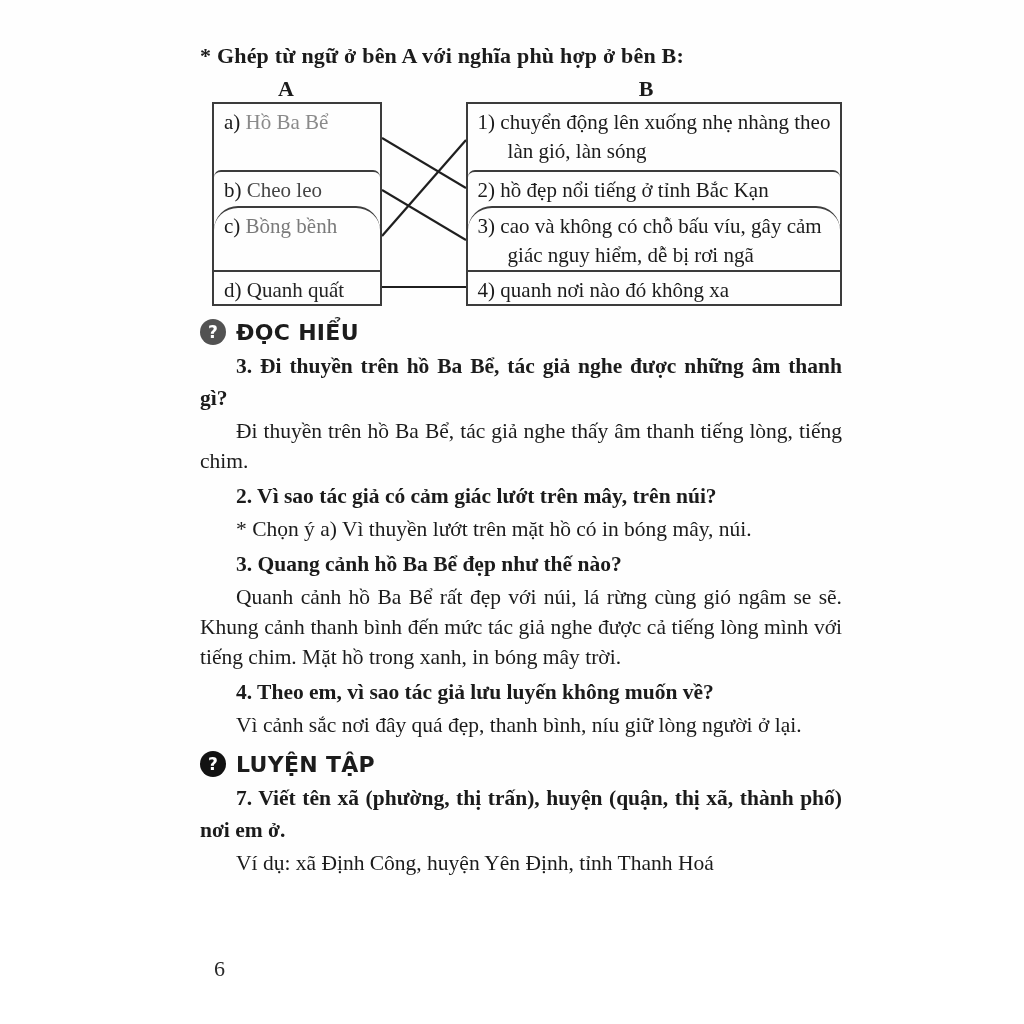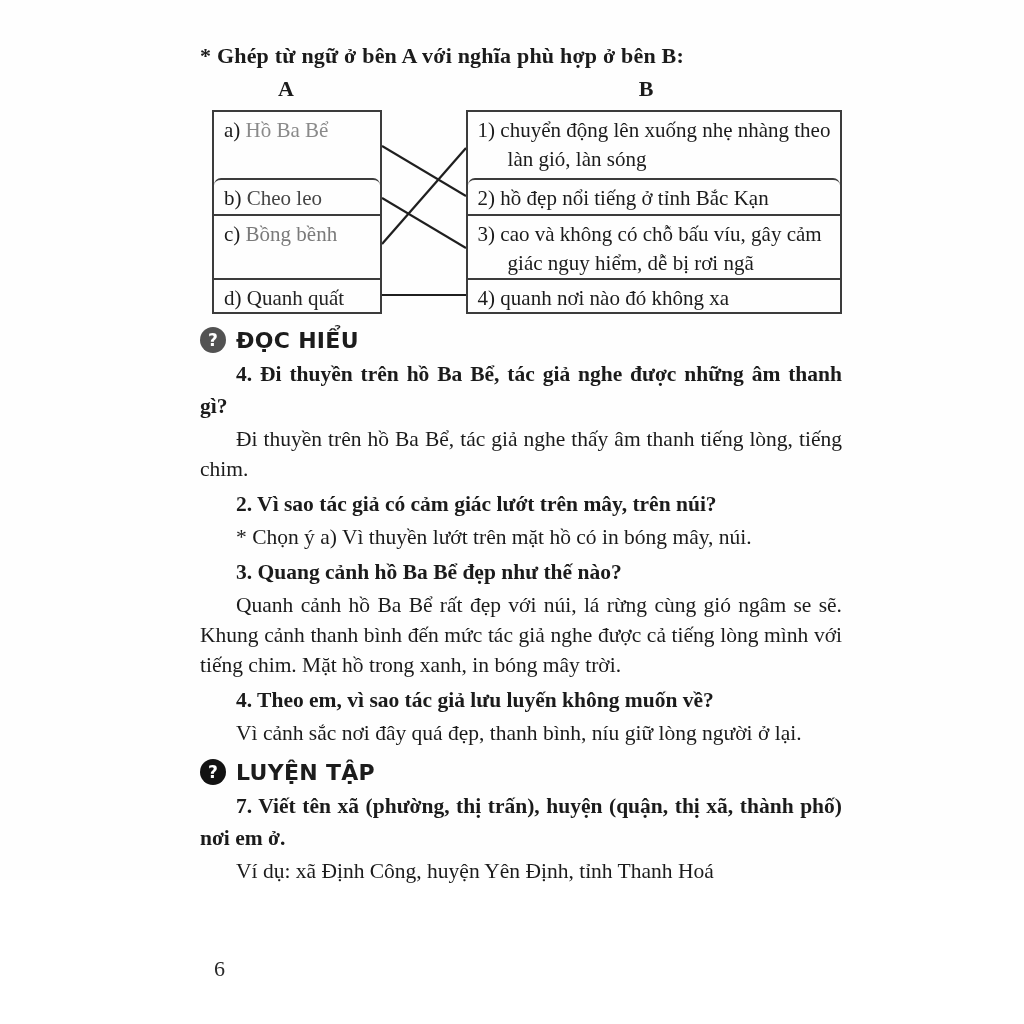--- a/index.html
+++ b/index.html
@@ -9,29 +9,29 @@
     font-family:"Liberation Serif", serif; color:#1b1b1b;
   }
   .content { position:absolute; left:200px; top:40px; width:642px; }
 
   .title { font-weight:bold; font-size:22px; line-height:32px; letter-spacing:0.2px; }
 
   .col-headers { display:flex; margin-top:4px; font-weight:bold; font-size:22px; height:26px; }
   .col-headers .hA { width:172px; text-align:center; }
   .col-headers .hB { width:380px; margin-left:84px; text-align:center; }
 
-  .match { display:flex; margin-top:8px;padding-left:12px; }
+  .match { display:flex; margin-top:0;padding-left:12px; }
   .boxA, .boxB { border:2px solid #3c3c3c; box-sizing:border-box; background:transparent; }
   .boxA { width:172px; }
   .boxB { width:380px; }
   .gap { width:84px; position:relative; }
   .gap svg { position:absolute; left:0; top:0; }
   .arow, .brow { box-sizing:border-box; font-size:21px; line-height:29px; padding:4px 8px 0 10px; }
   .arow + .arow, .brow + .brow { border-top:2px solid #3c3c3c; }
-  .r1 { height:66px; } .r2 { height:36px;border-radius:7px; } .r3 { height:64px; } .r4 { height:34px; }
+  .r1 { height:66px; } .r2 { height:36px;border-radius:7px; } .r3 { height:64px;border-radius:24px; } .r4 { height:34px; }
   .brow .hang { display:block; padding-left:30px; text-indent:-30px; }
 
   .sec-heading { display:flex; align-items:center; gap:10px; margin-top:10px; height:28px;
     font-family:"DejaVu Sans", sans-serif; font-weight:bold; font-size:22px; color:#1c1c1c; letter-spacing:0.3px; }
   .sec-heading.first { margin-top:12px; }
   .qicon { width:26px; height:26px; border-radius:50%; color:#ffffff; flex:0 0 auto;
     display:flex; align-items:center; justify-content:center;
     font-family:"DejaVu Sans", sans-serif; font-weight:bold; font-size:17px; }
   .qicon.gray { background:#525252; }
   .qicon.black { background:#121212; }
@@ -97,21 +97,21 @@
           <span class="hang"><span>4)</span> <span>quanh nơi nào đó không xa</span></span>
         </div>
       </div>
     </div>
 
     <div class="sec-heading first">
       <span class="qicon gray">?</span>
       <span>ĐỌC HIỂU</span>
     </div>
 
-    <div class="q">4. Đi thuyền trên hồ Ba Bể, tác giả nghe được những âm thanh gì?</div>
+    <div class="q">3. Đi thuyền trên hồ Ba Bể, tác giả nghe được những âm thanh gì?</div>
     <div class="ans">Đi thuyền trên hồ Ba Bể, tác giả nghe thấy âm thanh tiếng lòng, tiếng chim.</div>
     <div class="q">2. Vì sao tác giả có cảm giác lướt trên mây, trên núi?</div>
     <div class="ans">* Chọn ý a) Vì thuyền lướt trên mặt hồ có in bóng mây, núi.</div>
     <div class="q">3. Quang cảnh hồ Ba Bể đẹp như thế nào?</div>
     <div class="ans">Quanh cảnh hồ Ba Bể rất đẹp với núi, lá rừng cùng gió ngâm se sẽ. Khung cảnh thanh bình đến mức tác giả nghe được cả tiếng lòng mình với tiếng chim. Mặt hồ trong xanh, in bóng mây trời.</div>
     <div class="q">4. Theo em, vì sao tác giả lưu luyến không muốn về?</div>
     <div class="ans">Vì cảnh sắc nơi đây quá đẹp, thanh bình, níu giữ lòng người ở lại.</div>
 
     <div class="sec-heading">
       <span class="qicon black">?</span>

